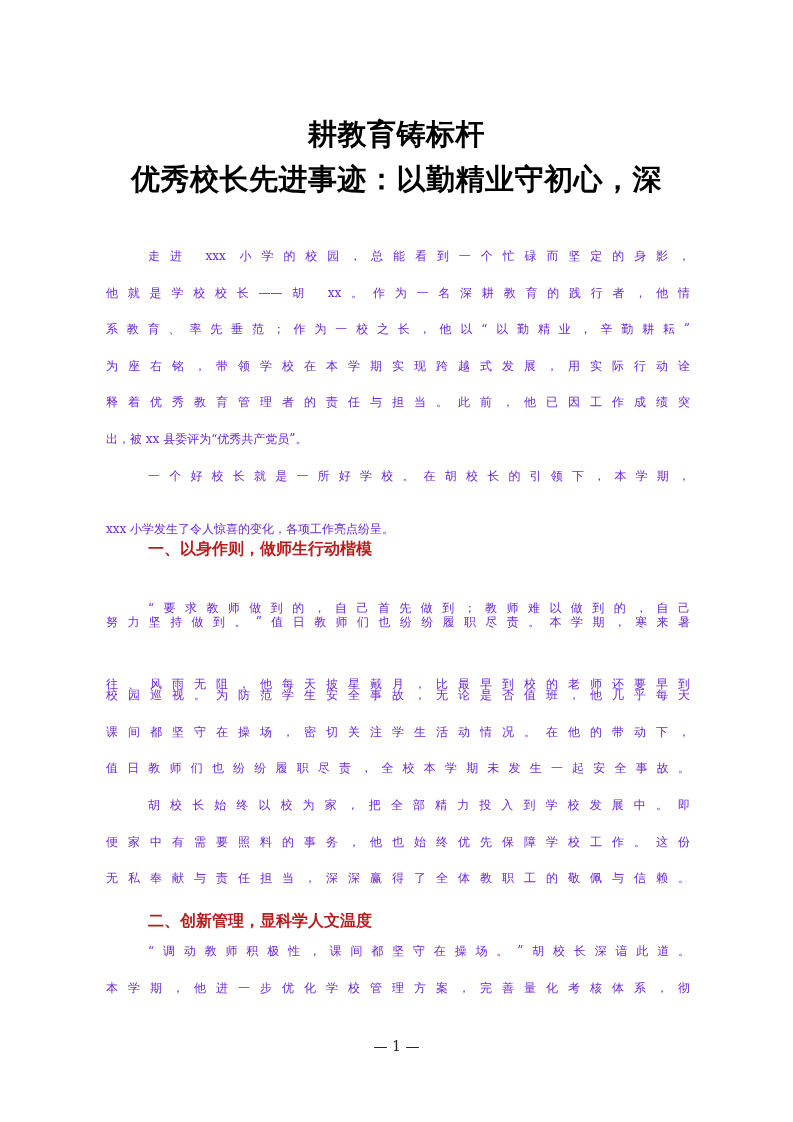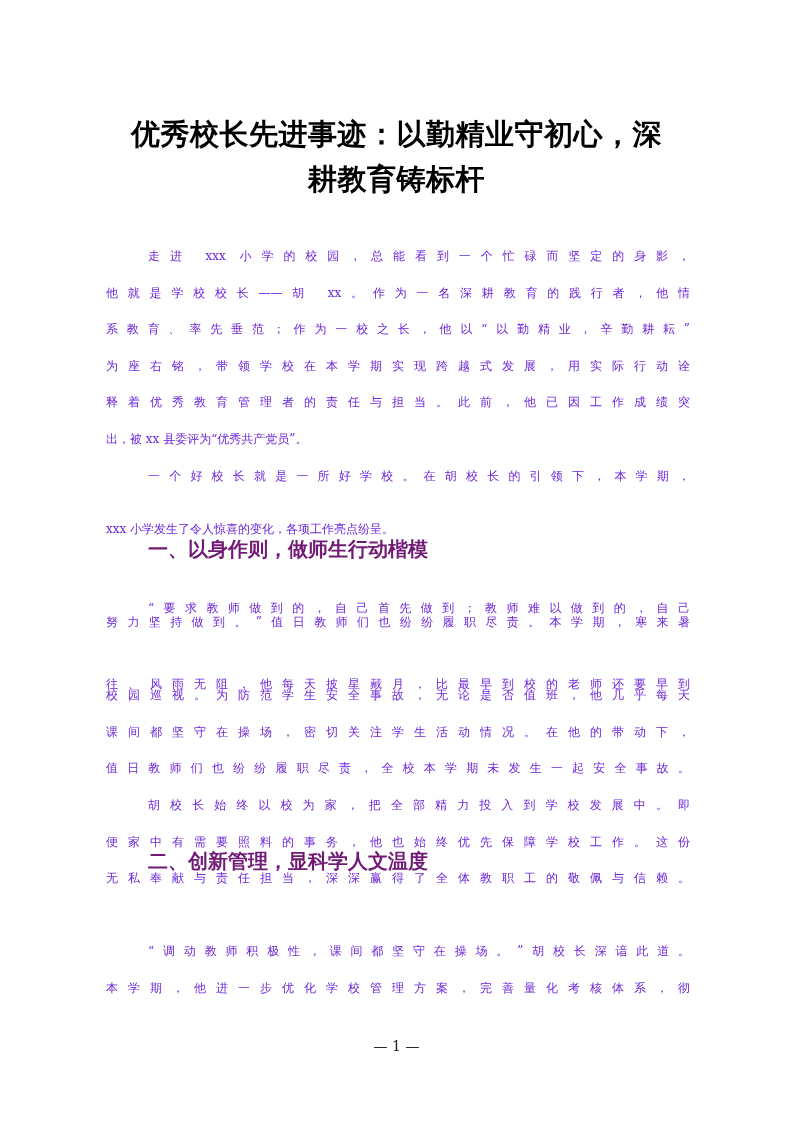--- a/index.html
+++ b/index.html
@@ -7,31 +7,31 @@
   .page { position: absolute; left: 0; top: 0; width: 793px; height: 1122px; background: #fff; }
   .title { position: absolute; left: 100px; width: 593px; top: 112px; text-align: center;
     font-family: "DejaVu Sans", sans-serif; font-weight: bold; font-size: 29px; line-height: 45px;
     color: #000; letter-spacing: 0.5px; }
   .line { position: absolute; left: 106px; width: 584px; height: 30px; line-height: 30px;
     font-family: "DejaVu Serif", serif; font-size: 12px; color: #6d28d9; white-space: nowrap;
     text-align: justify; text-align-last: justify; }
   .line.last { text-align-last: left; }
   .line.indent { left: 148px; width: 542px; }
   .heading { position: absolute; left: 148px; height: 30px; line-height: 30px;
-    font-family: "DejaVu Sans", sans-serif; font-weight: bold; font-size: 20px; color: #701a75; white-space: nowrap; }
+    font-family: "DejaVu Sans", sans-serif; font-weight: bold; font-size: 16px; color: #b91c1c; white-space: nowrap; }
   .pagenum { position: absolute; left: 0; width: 793px; top: 1038px; text-align: center;
     font-family: "DejaVu Serif", serif; font-size: 14px; color: #222; }
 </style>
 </head>
 <body>
 
 <div class="page">
   <div class="title">
+    <div>耕教育铸标杆</div>
     <div>优秀校长先进事迹：以勤精业守初心，深</div>
-    <div>耕教育铸标杆</div>
   </div>
 
   <div id="body-lines">
       <div class="line indent" style="top: 241px;">走进 xxx 小学的校园，总能看到一个忙碌而坚定的身影，</div>
       <div class="line" style="top: 277.6px;">他就是学校校长——胡 xx。作为一名深耕教育的践行者，他情</div>
       <div class="line" style="top: 314.2px;">系教育、率先垂范；作为一校之长，他以“以勤精业，辛勤耕耘”</div>
       <div class="line" style="top: 350.8px;">为座右铭，带领学校在本学期实现跨越式发展，用实际行动诠</div>
       <div class="line" style="top: 387.4px;">释着优秀教育管理者的责任与担当。此前，他已因工作成绩突</div>
       <div class="line last" style="top: 424px;">出，被 xx 县委评为“优秀共产党员”。</div>
       <div class="line indent" style="top: 460.6px;">一个好校长就是一所好学校。在胡校长的引领下，本学期，</div>
@@ -39,19 +39,19 @@
       <div class="heading" style="top: 533.8px;">一、以身作则，做师生行动楷模</div>
       <div class="line indent" style="top: 593px;">“要求教师做到的，自己首先做到；教师难以做到的，自己</div>
       <div class="line" style="top: 607px;">努力坚持做到。”值日教师们也纷纷履职尽责。本学期，寒来暑</div>
       <div class="line" style="top: 643.6px; margin-top: 25px;">往、风雨无阻，他每天披星戴月，比最早到校的老师还要早到</div>
       <div class="line" style="top: 680.2px;">校园巡视。为防范学生安全事故，无论是否值班，他几乎每天</div>
       <div class="line" style="top: 716.8px;">课间都坚守在操场，密切关注学生活动情况。在他的带动下，</div>
       <div class="line" style="top: 753.4px;">值日教师们也纷纷履职尽责，全校本学期未发生一起安全事故。</div>
       <div class="line indent" style="top: 790px;">胡校长始终以校为家，把全部精力投入到学校发展中。即</div>
       <div class="line" style="top: 826.6px;">便家中有需要照料的事务，他也始终优先保障学校工作。这份</div>
       <div class="line" style="top: 863.2px;">无私奉献与责任担当，深深赢得了全体教职工的敬佩与信赖。</div>
-      <div class="heading" style="top: 846px; text-align: center;">二、创新管理，显科学人文温度</div>
+      <div class="heading" style="top: 906px; text-align: center;">二、创新管理，显科学人文温度</div>
       <div class="line indent" style="top: 936.4px;">“调动教师积极性，课间都坚守在操场。”胡校长深谙此道。</div>
       <div class="line" style="top: 973px;">本学期，他进一步优化学校管理方案，完善量化考核体系，彻</div>
     </div>
 
   <div class="pagenum">— 1 —</div>
 </div>
 
 </body></html>

